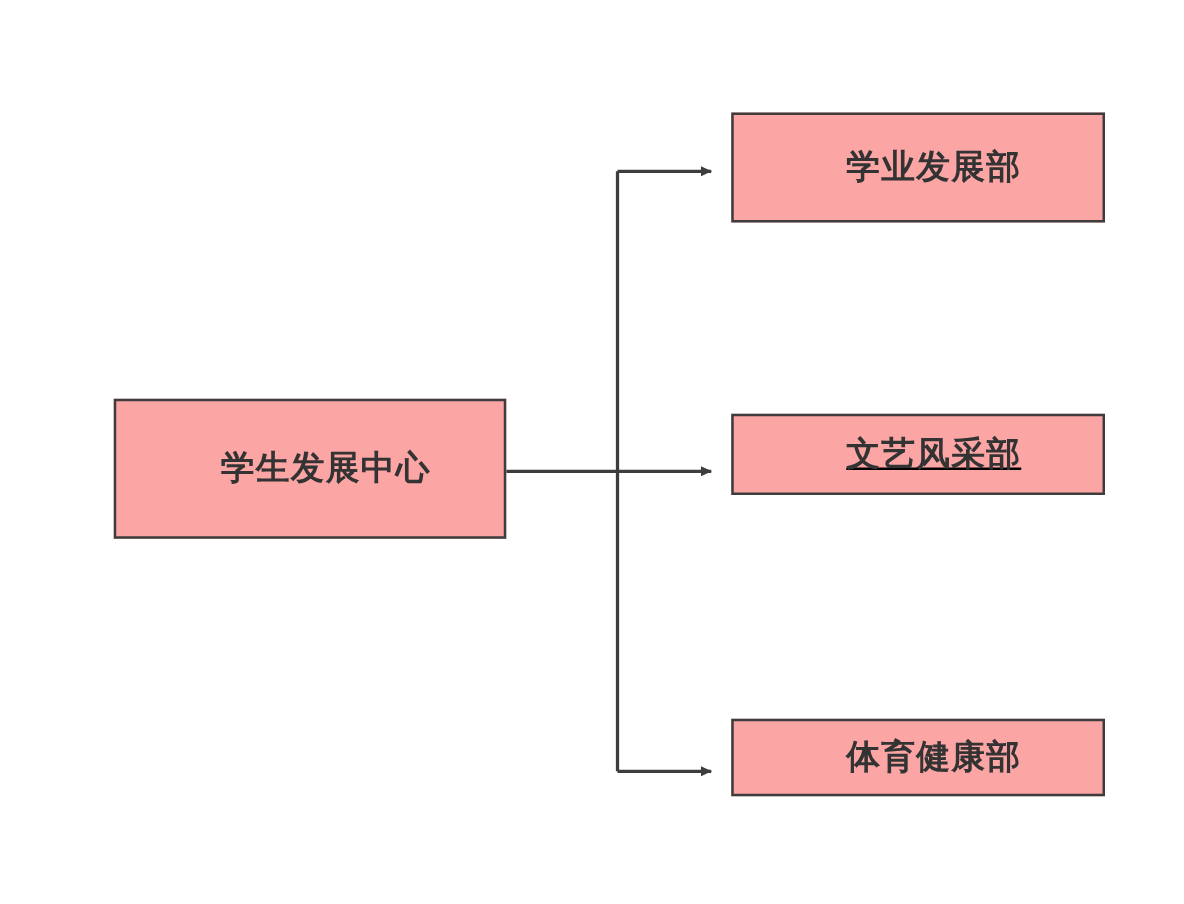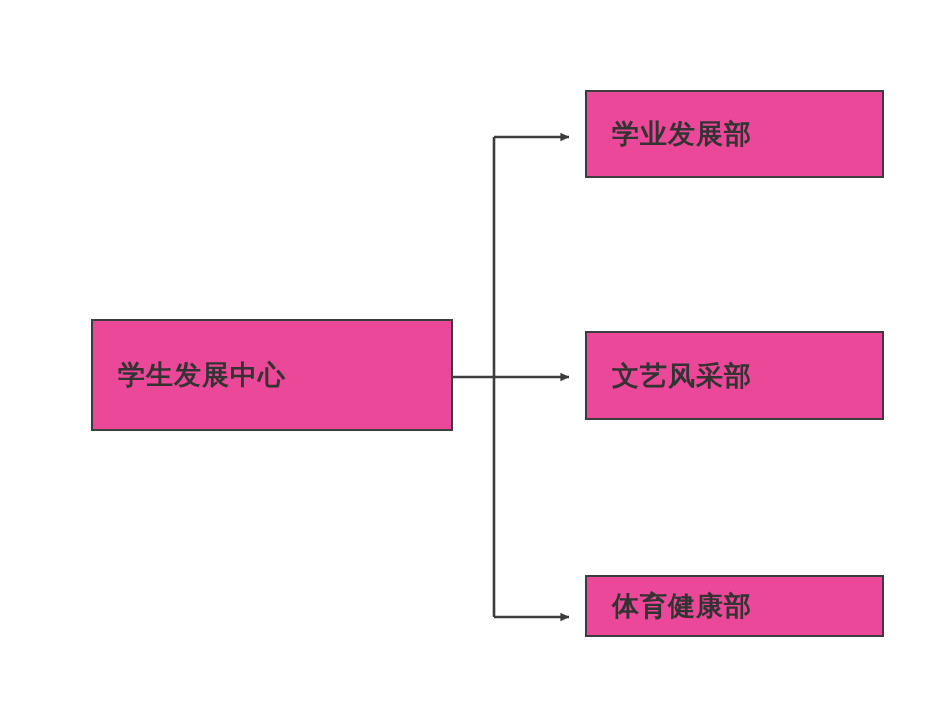--- a/index.html
+++ b/index.html
@@ -20,52 +20,54 @@
   .connectors {
     position: absolute;
     left: 0;
     top: 0;
     width: 947px;
     height: 723px;
   }
   .node {
     position: absolute;
     box-sizing: border-box;
-    background: #ec4899;
+    background: #fca5a5;
     border: 2.5px solid #3d3d3d;
     display: flex;
     align-items: center;
+    justify-content: center;
     padding-left: 25px;
   }
   .node-label {
     font-family: "DejaVu Sans", "Liberation Sans", sans-serif;
     font-weight: bold;
     font-size: 27px;
     line-height: 1.1;
     color: #333333;
     letter-spacing: 1px;
     white-space: nowrap;
   }
   .node-root {
     left: 91px;
     top: 319px;
-    width: 362px;
+    width: 314px;
     height: 112px;
   }
   .node-child-0 {
     left: 585px;
     top: 90px;
     width: 299px;
     height: 88px;
   }
   .node-child-1 {
     left: 585px;
     top: 331px;
     width: 299px;
-    height: 89px;
+    height: 65px;
+    text-decoration: underline;
   }
   .node-child-2 {
     left: 585px;
     top: 575px;
     width: 299px;
     height: 62px;
   }
 </style>
 </head>
 <body>

